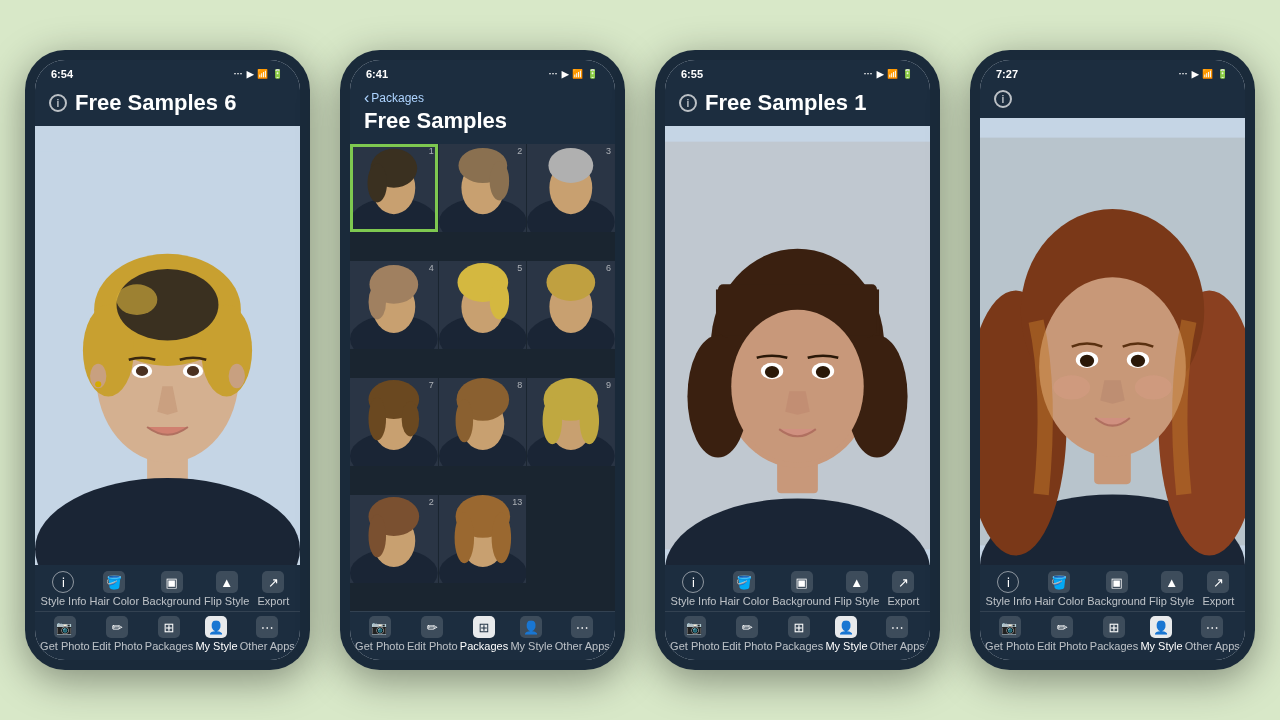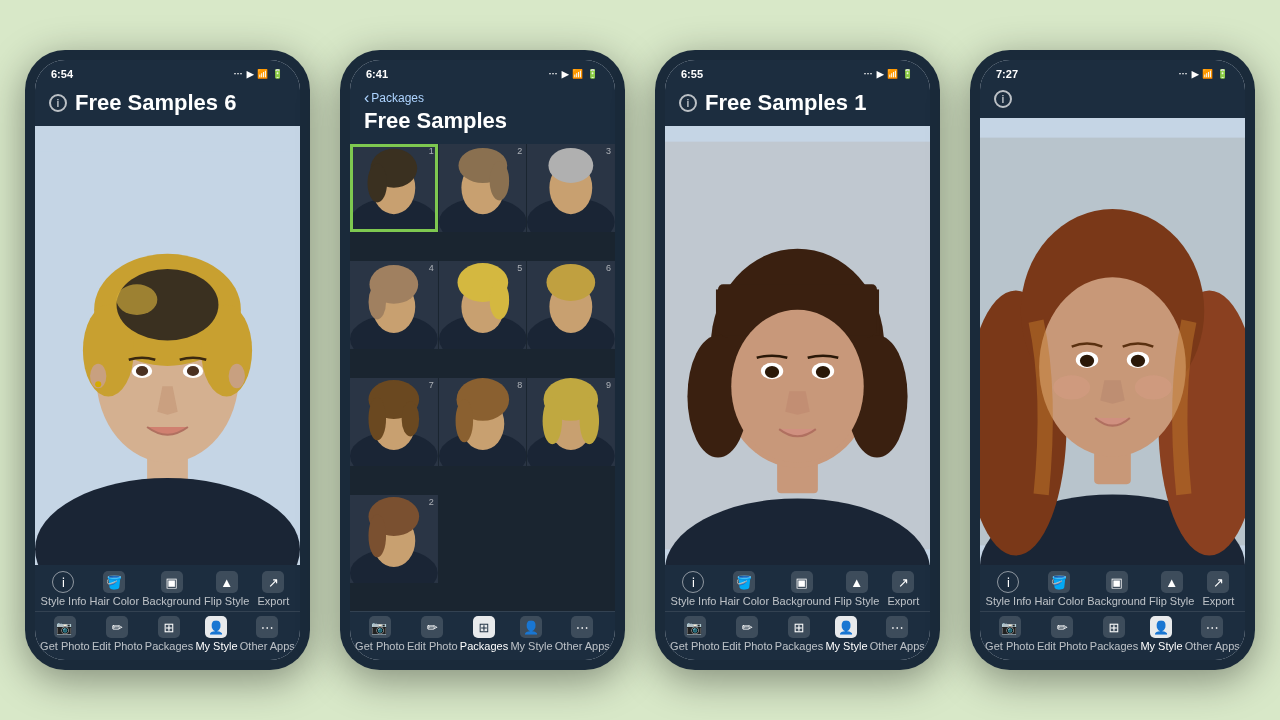--- a/index.html
+++ b/index.html
@@ -420,20 +420,31 @@
             <span class="grid-num">2</span>
             <svg viewBox="0 0 90 90" width="100%" height="100%">
               <rect width="90" height="90" fill="#2a3545"></rect>
               <ellipse cx="45" cy="80" rx="45" ry="25" fill="#1a2535"></ellipse>
               <ellipse cx="45" cy="47" rx="22" ry="27" fill="#c8a070"></ellipse>
               <ellipse cx="45" cy="22" rx="26" ry="20" fill="#7a5030"></ellipse>
               <ellipse cx="28" cy="42" rx="9" ry="22" fill="#7a5030"></ellipse>
             </svg>
           </div>
 
+          <div class="grid-item">
+            <span class="grid-num">13</span>
+            <svg viewBox="0 0 90 90" width="100%" height="100%">
+              <rect width="90" height="90" fill="#2a3545"></rect>
+              <ellipse cx="45" cy="80" rx="45" ry="25" fill="#1a2535"></ellipse>
+              <ellipse cx="45" cy="47" rx="22" ry="27" fill="#c8a070"></ellipse>
+              <ellipse cx="45" cy="22" rx="28" ry="22" fill="#9a6830"></ellipse>
+              <ellipse cx="26" cy="44" rx="10" ry="26" fill="#9a6830"></ellipse>
+              <ellipse cx="64" cy="44" rx="10" ry="26" fill="#9a6830"></ellipse>
+            </svg>
+          </div>
         </div>
       </div>
       <div class="toolbar-bottom">
         <div class="tool-btn">
           <div class="tool-icon">📷</div>
           <span class="tool-label">Get Photo</span>
         </div>
         <div class="tool-btn">
           <div class="tool-icon">✏</div>
           <span class="tool-label">Edit Photo</span>

